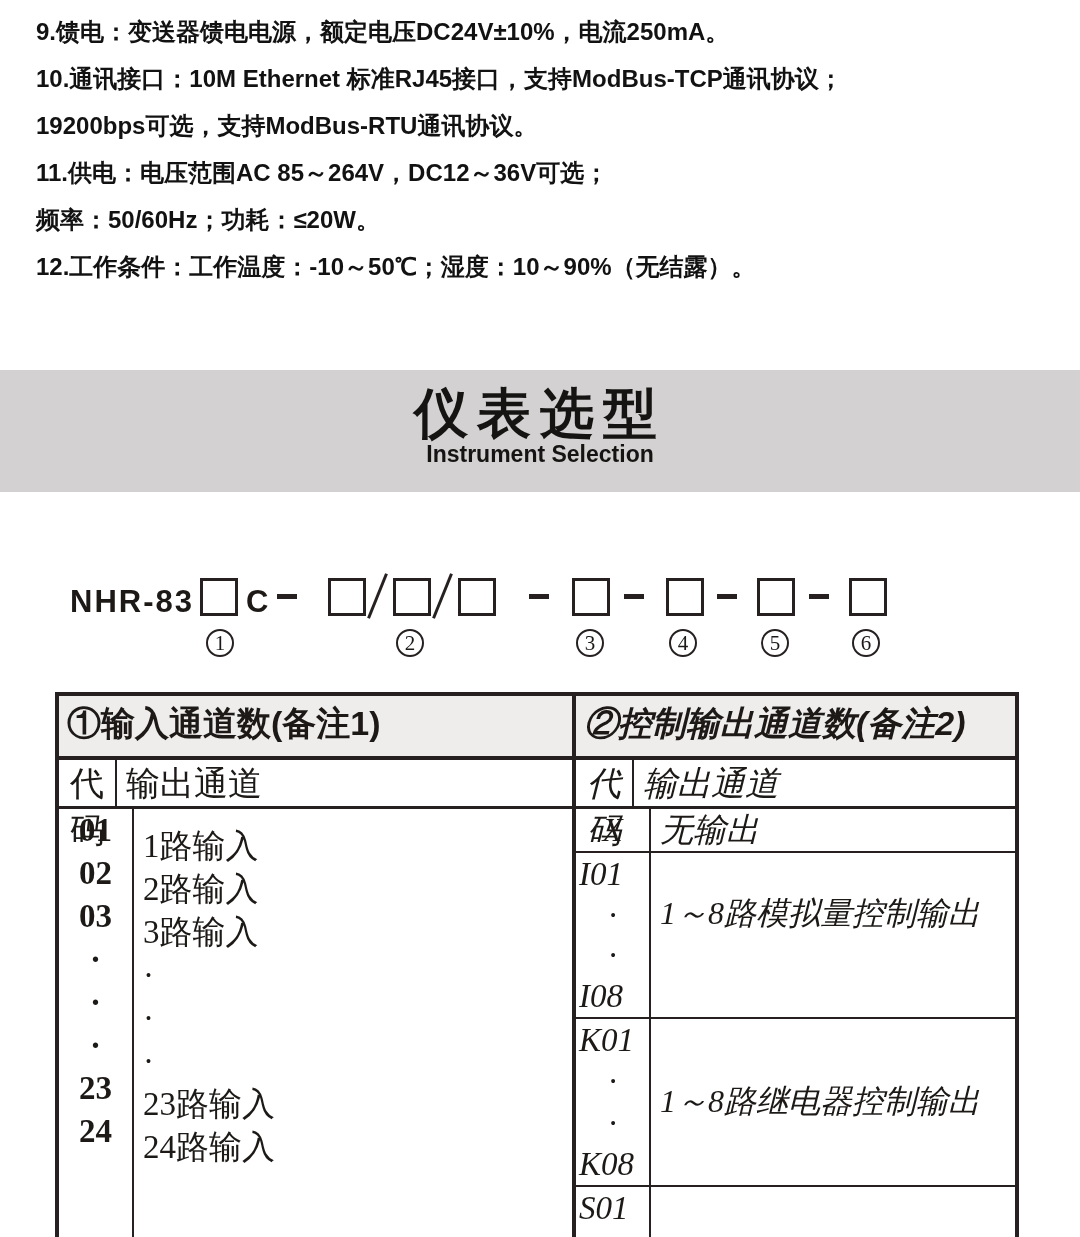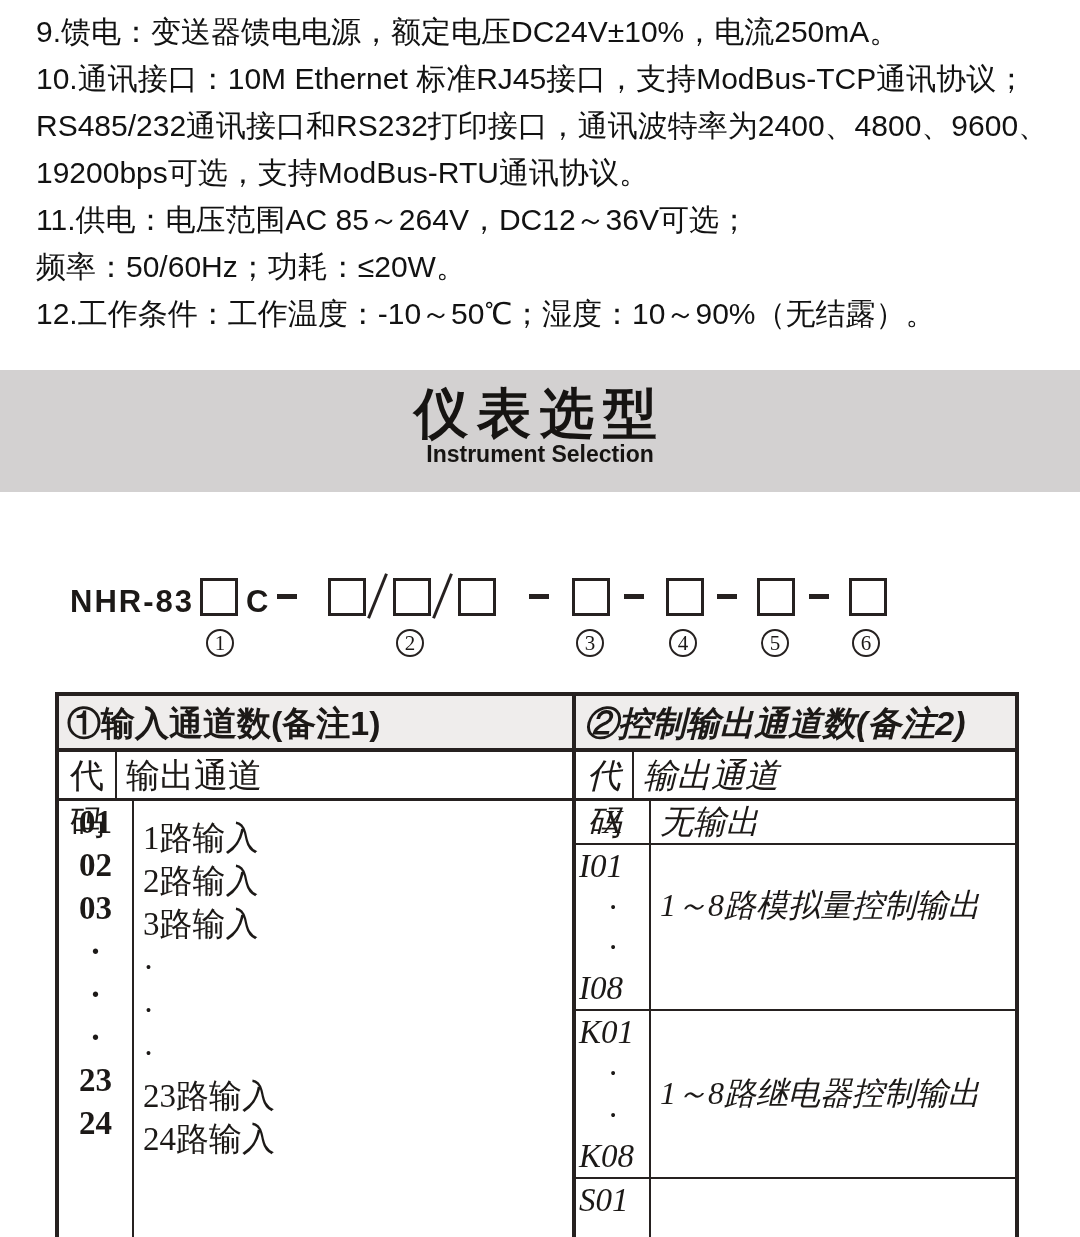--- a/index.html
+++ b/index.html
@@ -13,21 +13,21 @@
   body{
     position:relative;
     background:#ffffff;
     overflow:hidden;
     font-family:"Liberation Sans",sans-serif;
     color:var(--ink);
   }
   
   .specs{position:absolute;left:36px;top:8px;}
   .spec-line{
-    font-size:30px;font-weight:400;line-height:47px;
+    font-size:24px;font-weight:700;line-height:47px;
     white-space:nowrap;color:#121212;
   }
   
   .banner{
     position:absolute;left:0;top:370px;width:1080px;height:122px;
     background:var(--banner_bg);text-align:center;
   }
   .banner-title{
     font-size:54px;font-weight:600;letter-spacing:9px;
     line-height:58px;margin-top:14px;color:#161412;
@@ -69,21 +69,21 @@
   
   .sel-table{
     position:absolute;left:55px;top:692px;width:964px;height:545px;
     border:4px solid var(--line);border-bottom:none;
     display:flex;
     font-family:"Liberation Serif",serif;
   }
   .panel-left{width:517px;border-right:4px solid var(--line);display:flex;flex-direction:column;}
   .panel-right{flex:1;display:flex;flex-direction:column;font-style:italic;}
   .panel-header{
-    height:56px;background:var(--header_bg);border-bottom:4px solid var(--line);
+    height:64px;background:var(--header_bg);border-bottom:4px solid var(--line);
     font-family:"Liberation Sans",sans-serif;
     font-size:34px;font-weight:700;line-height:55px;padding-left:8px;white-space:nowrap;
   }
   .subheader{height:49px;border-bottom:3px solid var(--line);display:flex;font-size:34px;}
   .code-head{width:58px;border-right:2px solid var(--line);text-align:center;line-height:47px;}
   .label-head{flex:1;padding-left:9px;line-height:47px;white-space:nowrap;}
   
   .left-body{flex:1;display:flex;}
   .left-codes{width:75px;border-right:2px solid var(--line);}
   .left-labels{flex:1;margin-top:16px;}
@@ -110,21 +110,20 @@
     font-size:32px;white-space:nowrap;
   }
   .rlabel.high{padding-bottom:42px;}
 </style>
 </head>
 <body>
 
 <div class="specs">
   <div class="spec-line">9.馈电：变送器馈电电源，额定电压DC24V±10%，电流250mA。</div>
   <div class="spec-line">10.通讯接口：10M Ethernet 标准RJ45接口，支持ModBus-TCP通讯协议；</div>
-  <div class="spec-line">RS485/232通讯接口和RS232打印接口，通讯波特率为2400、4800、9600、</div>
   <div class="spec-line">19200bps可选，支持ModBus-RTU通讯协议。</div>
   <div class="spec-line">11.供电：电压范围AC 85～264V，DC12～36V可选；</div>
   <div class="spec-line">频率：50/60Hz；功耗：≤20W。</div>
   <div class="spec-line">12.工作条件：工作温度：-10～50℃；湿度：10～90%（无结露）。</div>
 </div>
 
 <div class="banner">
   <div class="banner-title">仪表选型</div>
   <div class="banner-subtitle">Instrument Selection</div>
 </div>

